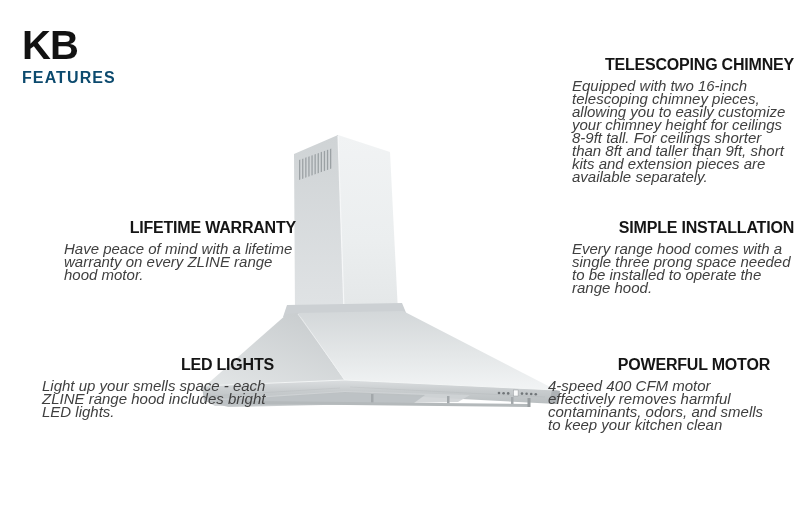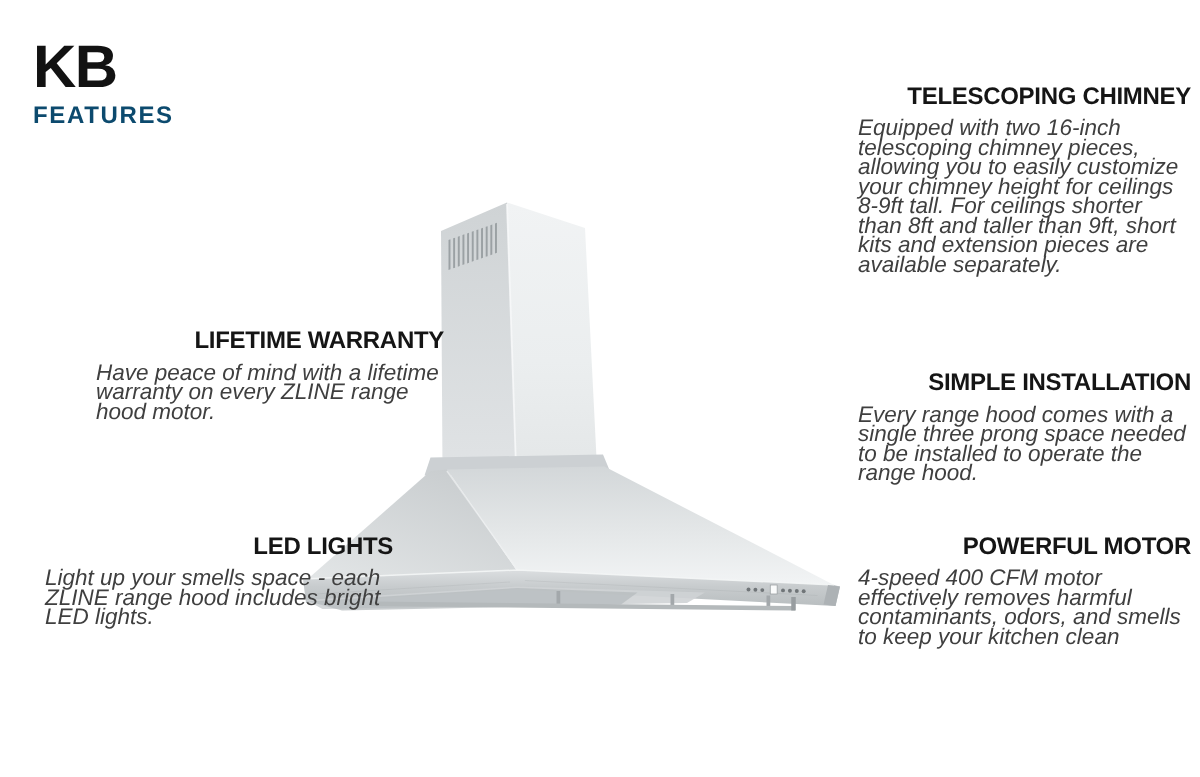--- a/index.html
+++ b/index.html
@@ -21,24 +21,24 @@
   .feature { position:absolute; z-index:2; width:222px; }
   .feature h3 {
     margin:0 0 5px 0; font-size:16px; font-weight:bold; color:#151515;
     letter-spacing:-0.2px; line-height:1.1; white-space:nowrap;text-align:right;
   }
   .feature p {
     margin:0; font-size:15px; line-height:13px; color:#3f3f3f;font-style:italic;
   }
 
   #f-lifetime    { left:16px;  top:219px; width:232px;margin-left:48px; }
-  #f-led         { left:30px;  top:356px; width:232px; }
+  #f-led         { left:42px;  top:356px; width:232px; }
   #f-telescoping { left:572px; top:56px;  }
-  #f-simple      { left:572px; top:219px;margin-top:28px; }
-  #f-powerful    { left:572px; top:356px; }
+  #f-simple      { left:572px; top:219px; }
+  #f-powerful    { left:548px; top:356px; }
 </style>
 </head>
 <body>
 
 <div class="page">
 
   <svg class="hood-svg" viewBox="0 0 800 518" aria-hidden="true">
     <defs>
       <linearGradient id="gcl" x1="0" y1="0" x2="0" y2="1">
         <stop offset="0" stop-color="#cfd3d5"></stop>

